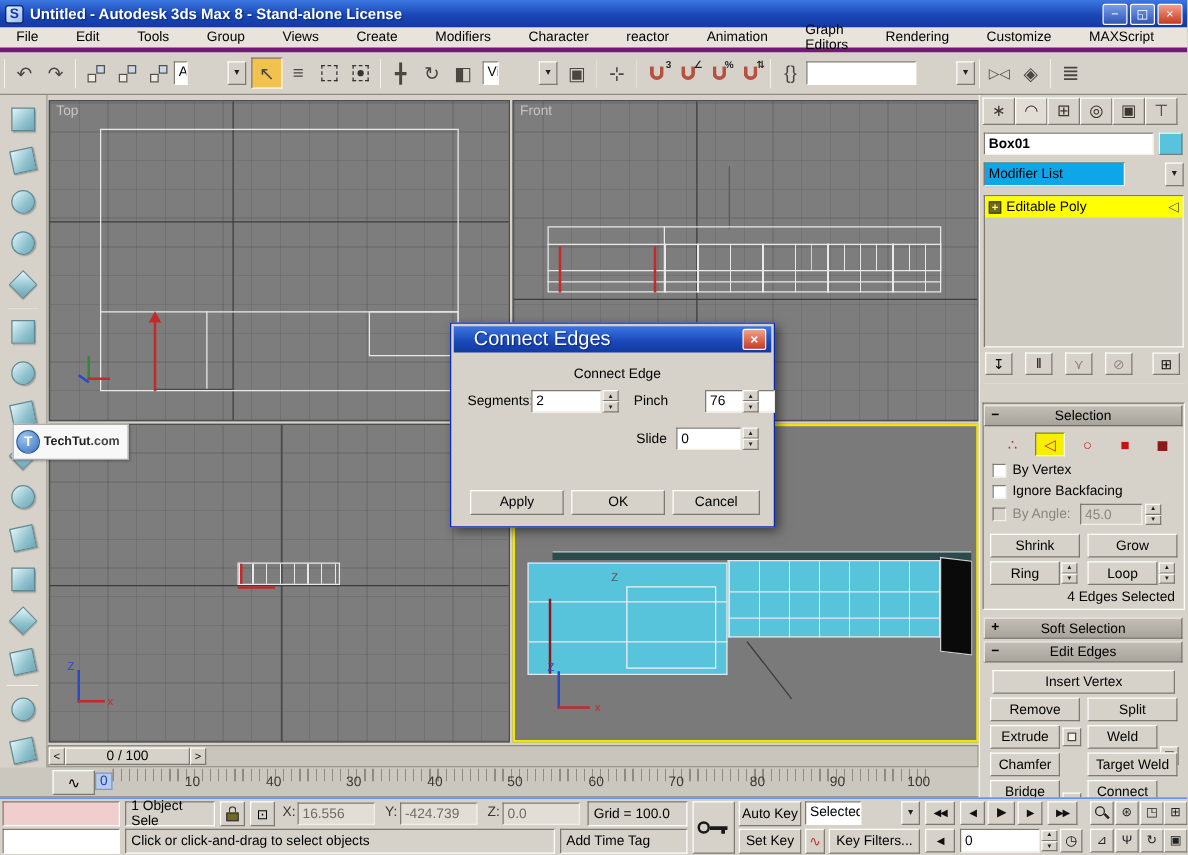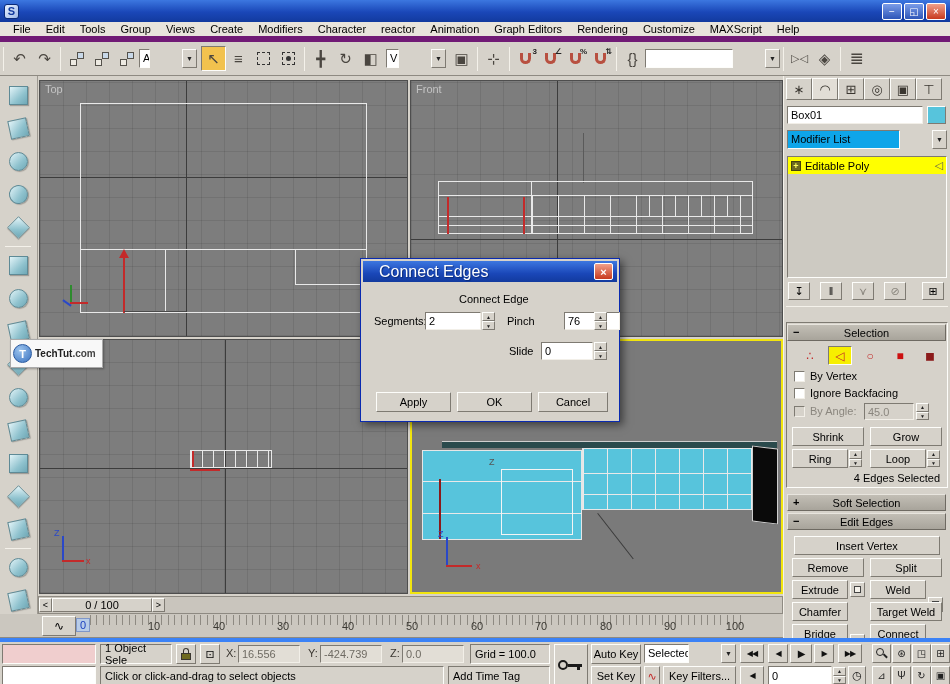--- a/index.html
+++ b/index.html
@@ -14,21 +14,21 @@
 
   
   .titlebar { left:0; top:0; width:950px; height:22px; background:linear-gradient(180deg,#3C77E0 0%,#1A47B8 55%,#123A9E 100%); display:flex; align-items:center; padding:0 4px; }
   .logo { width:15px; height:15px; background:linear-gradient(135deg,#EAF2FF,#9DB8E8); border:1px solid #0A2A78; border-radius:3px; color:#123A9E; font-weight:bold; font-size:11px; display:flex; align-items:center; justify-content:center; margin-right:5px; }
   .title-text { color:#FFF; font-weight:bold; font-size:12px; text-shadow:1px 1px 1px #0A2A78; }
   .win-btns { margin-left:auto; display:flex; gap:2px; }
   .win-btn { width:20px; height:17px; border:1px solid #FFF; border-radius:2px; background:linear-gradient(180deg,#7A9CE8,#2E56B8); color:#FFF; font-size:10px; display:flex; align-items:center; justify-content:center; }
   .win-close { background:linear-gradient(180deg,#F0A08A,#C83A1E); }
 
   
-  .menubar { left:0; top:22px; width:950px; height:20px; background:#E8E4DC; border-bottom:6px solid #701a75; display:flex; align-items:center; padding-left:6px; gap:1px; }
+  .menubar { left:0; top:22px; width:950px; height:20px; background:#E8E4DC; border-bottom:4px solid #701a75; display:flex; align-items:center; padding-left:6px; gap:16px; }
   .menu-item { padding:2px 7px; font-size:11px; }
 
   
   .toolbar { left:0; top:42px; width:950px; height:34px; background:#D6D2CA; border-bottom:1px solid #8E8A82; display:flex; align-items:center; }
   .tb-icon { width:25px; height:25px; display:flex; align-items:center; justify-content:center; font-size:15px; color:#4A4640; position:relative; }
   .tb-sep { width:1px; height:24px; background:#9E9A92; border-right:1px solid #F4F1EA; margin:0 3px; }
   .tb-active { background:#F2C24E; border:1px solid; border-color:#7E7A72 #FDFDFA #FDFDFA #7E7A72; }
   .combo { display:flex; height:19px;gap:32px; }
   .combo-text { background:#FFF; border:1px solid; border-color:#7E7A72 #FDFDFA #FDFDFA #7E7A72; padding:2px 3px; flex:1; font-size:11px; overflow:hidden; white-space:nowrap; }
   .combo-btn { width:15px; background:#D6D2CA; border:1px solid; border-color:#FDFDFA #7E7A72 #7E7A72 #FDFDFA; font-size:7px; display:flex; align-items:center; justify-content:center; color:#222; }
@@ -87,21 +87,21 @@
   .spinner { display:inline-flex; flex-direction:column; width:13px; height:17px; }
   .spin-b { flex:1; font-size:5px; line-height:4px; display:flex; align-items:center; justify-content:center; background:#D6D2CA; border:1px solid; border-color:#FDFDFA #7E7A72 #7E7A72 #FDFDFA; color:#222; }
   .sq-btn { width:15px; height:15px; font-size:7px; position:relative; }
   .sq-btn i { width:7px; height:7px; border:1px solid #444; background:#F4F1EA; display:block; }
   .so-icon { width:24px; height:19px; display:flex; align-items:center; justify-content:center; font-size:12px; }
   .stack-box { position:absolute; left:3px; top:80px; width:160px; height:122px; background:#CDCAC2; border:1px solid; border-color:#7E7A72 #FDFDFA #FDFDFA #7E7A72; }
   .stack-row { height:17px; background:#FFFF00; display:flex; align-items:center; padding:0 3px; }
   .plusbox { width:10px; height:10px; background:#6E6A20; color:#FFFF60; font-size:9px; font-weight:bold; display:flex; align-items:center; justify-content:center; margin-right:4px; border:1px solid #44420E; }
 
   
-  .bottombar { left:0; top:638px; width:950px; height:46px; background:#D6D2CA; border-top:4px solid #3b82f6; }
+  .bottombar { left:0; top:638px; width:950px; height:46px; background:#D6D2CA; border-top:1px solid #3b82f6; }
   .listener-pink { position:absolute; left:2px; top:2px; width:94px; height:20px; background:#F0CECE; border:1px solid; border-color:#7E7A72 #FDFDFA #FDFDFA #7E7A72; }
   .listener-white { position:absolute; left:2px; top:24px; width:94px; height:20px; background:#FFF; border:1px solid; border-color:#7E7A72 #FDFDFA #FDFDFA #7E7A72; }
   .statuspanel { position:absolute; font-size:11px; display:flex; align-items:center; padding:0 4px; background:#D6D2CA; border:1px solid; border-color:#7E7A72 #FDFDFA #FDFDFA #7E7A72; }
   .coordlab { font-size:11px; color:#3A3630; margin-right:1px; }
   .pb-btn { position:absolute; height:19px; font-size:8px; color:#111; letter-spacing:-1px; }
   .nav-btn { position:absolute; width:19px; height:19px; font-size:10px; color:#222; }
   .keyicon { position:relative; width:26px; height:14px; }
   .keyicon .kc { position:absolute; left:0; top:2px; width:10px; height:10px; border:2.5px solid #1A1A1A; border-radius:50%; }
   .keyicon .ks { position:absolute; left:10px; top:6px; width:14px; height:2.5px; background:#1A1A1A; }
   .keyicon .kt { position:absolute; left:19px; top:8px; width:2.5px; height:4px; background:#1A1A1A; }
@@ -119,20 +119,21 @@
   .dlg-close { margin-left:auto; width:19px; height:17px; border:1px solid #FFF; border-radius:2px; background:linear-gradient(180deg,#F0A08A,#C83A1E); color:#FFF; font-size:11px; font-weight:bold; display:flex; align-items:center; justify-content:center; }
   .dlg-lbl { position:absolute; font-size:11px; }
 </style>
 </head>
 <body>
 
 <div id="app">
 
   <div class="abs titlebar">
     <div class="logo">S</div>
+    <div class="title-text">Untitled - Autodesk 3ds Max 8  - Stand-alone License</div>
     <div class="win-btns">
       <div class="win-btn">−</div>
       <div class="win-btn">◱</div>
       <div class="win-btn win-close">×</div>
     </div>
   </div>
 
   <div class="abs menubar">
     <span class="menu-item">File</span>
     <span class="menu-item">Edit</span>
@@ -377,21 +378,21 @@
   </div>
 
   <div class="abs cmd-panel">
     <div class="btn cp-tab" style="left:2px">∗</div>
     <div class="btn cp-tab sunk" style="left:28px;background:#E2DED6">◠</div>
     <div class="btn cp-tab" style="left:54px">⊞</div>
     <div class="btn cp-tab" style="left:80px">◎</div>
     <div class="btn cp-tab" style="left:106px">▣</div>
     <div class="btn cp-tab" style="left:132px">⊤</div>
 
-    <input class="field abs" style="left: 3px; top: 30px; width: 136px; height: 18px;" value="Box01">
+    <input class="field abs" style="left: 3px; top: 30px; width: 136px; height: 18px; font-weight: bold;" value="Box01">
     <div class="abs" style="left:143px;top:30px;width:19px;height:18px;background:#57C4DC;border:1px solid;border-color:#FDFDFA #7E7A72 #7E7A72 #FDFDFA"></div>
 
     <div class="combo abs" style="left:3px;top:54px;width:160px">
       <span class="combo-text" style="background:#0ea5e9">Modifier List</span>
       <span class="combo-btn">▼</span>
     </div>
 
     <div class="stack-box">
       <div class="stack-row">
         <span class="plusbox">+</span>

